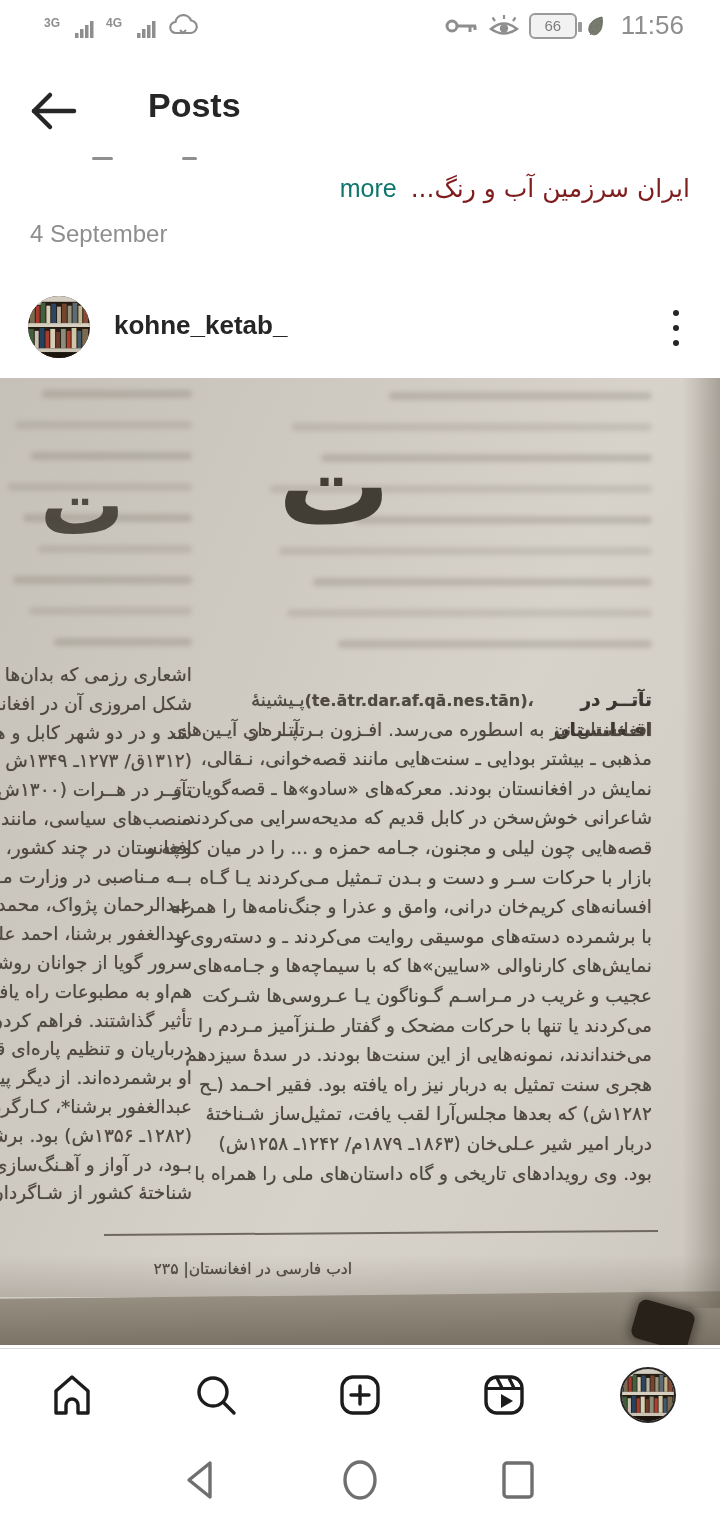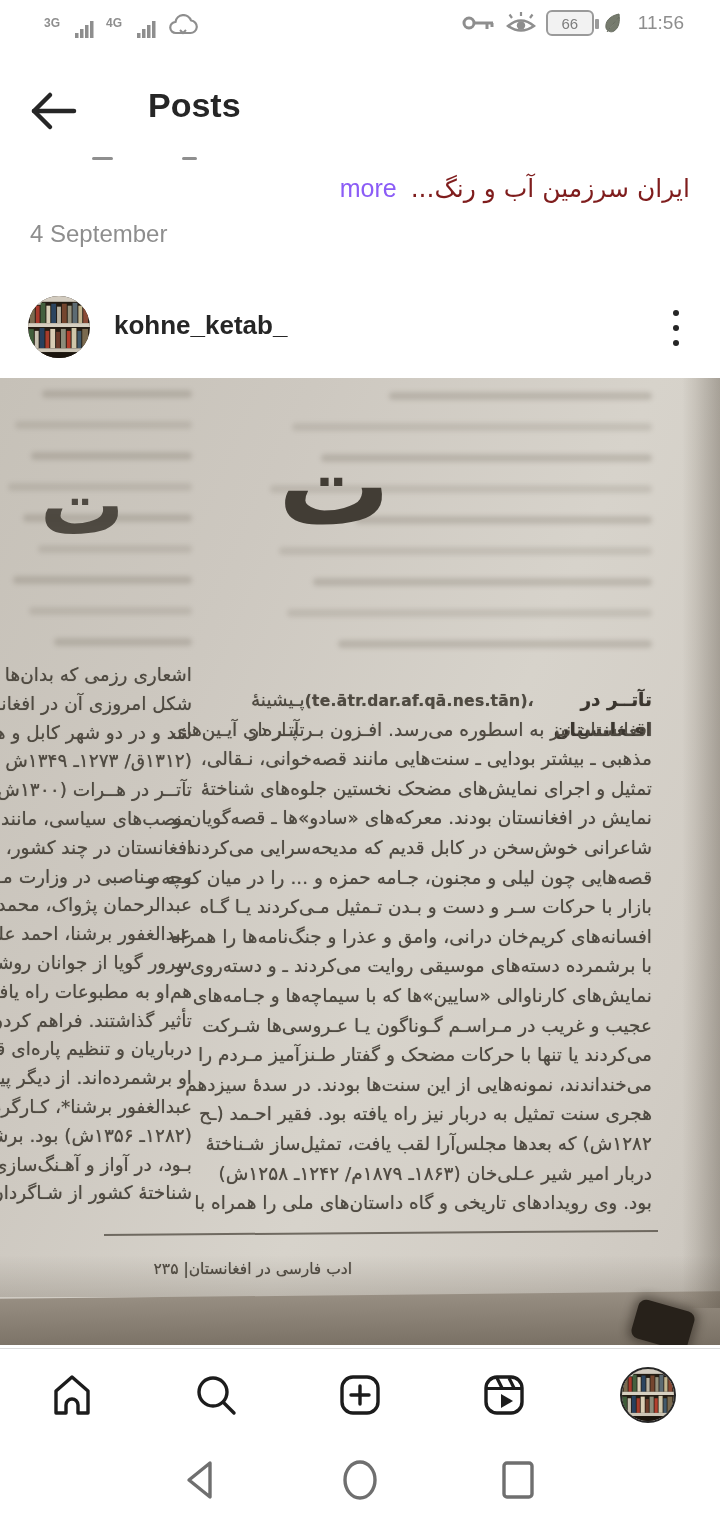--- a/index.html
+++ b/index.html
@@ -10,33 +10,33 @@
   .status-bar { position:absolute; top:0; left:0; width:720px; height:56px; color:#8e8e8e; }
   .sb-left { position:absolute; left:44px; top:14px; display:flex; align-items:flex-end; gap:9px; }
   .net { display:flex; align-items:flex-end; gap:15px; }
   .net-label { font-size:12px; font-weight:700; color:#8e8e8e; line-height:10px; transform:translateY(-10px); }
   .sb-right { position:absolute; right:36px; top:10px; display:flex; align-items:center; gap:9px; }
   .battery { width:48px; height:26px; border:2px solid #9a9a9a; border-radius:6px;
              display:flex; align-items:center; justify-content:center;
              font-size:15px; color:#7d7d7d; position:relative; background:#f2f2f2; }
   .battery:after { content:""; position:absolute; right:-7px; top:7px; width:4px; height:10px;
                    background:#9a9a9a; border-radius:1px; }
-  .sb-time { font-size:19px; color:#8e8e8e; margin-left:6px; }
+  .sb-time { font-size:26px; color:#8e8e8e; margin-left:6px; }
 
   
   .app-title { position:absolute; left:148px; top:86px; font-size:34px; font-weight:600; color:#262626; }
   .back-btn { position:absolute; left:28px; top:90px; width:52px; height:42px; cursor:pointer; }
 
   
   .dash { position:absolute; height:3px; background:#8f8f8f; border-radius:2px; }
   .caption-row { position:absolute; top:170px; left:180px; right:30px; direction:rtl;
                  text-align:right; font-size:25px; line-height:36px;
                  font-family:"DejaVu Sans", sans-serif; }
   .caption-text { color:#7f1d1d; }
-  .more-label { color:#8b5cf6; font-family:"Liberation Sans", sans-serif; margin-right:6px; }
+  .more-label { color:#0f766e; font-family:"Liberation Sans", sans-serif; margin-right:6px; }
   .post-date { position:absolute; left:30px; top:220px; font-size:24px; color:#8e8e8e; }
 
   
   .avatar-ring { position:absolute; left:28px; top:296px; width:62px; height:62px; border-radius:50%;
                  overflow:hidden; }
   .avatar-ring svg { width:100%; height:100%; display:block; }
   .username { position:absolute; left:114px; top:310px; font-size:26px; font-weight:700; color:#262626; }
   .kebab { position:absolute; right:32px; top:308px; width:24px; height:40px; display:flex;
            flex-direction:column; align-items:center; justify-content:center; gap:9px; cursor:pointer; }
   .kebab i { width:6px; height:6px; border-radius:50%; background:#262626; }
@@ -263,21 +263,20 @@
 
   <div class="col-right">
     <div class="entry-line">
       <span class="entry-head">تآتــر در افـغانستان</span>
       <span class="entry-translit">(te.ātr.dar.af.qā.nes.tān)،</span>
       <span class="entry-rest">پـیشینهٔ تآتـر در</span>
     </div>
     <div id="col-right-lines">
         <div class="bl">افغانستان نیز به اسطوره می‌رسد. افـزون بـر پـاره‌ای آیـین‌های</div>
         <div class="bl">مذهبی ـ بیشتر بودایی ـ سنت‌هایی مانند قصه‌خوانی، نـقالی،</div>
-        <div class="bl">تمثیل و اجرای نمایش‌های مضحک نخستین جلوه‌های شناختهٔ</div>
         <div class="bl">نمایش در افغانستان بودند. معرکه‌های «سادو»ها ـ قصه‌گویان و</div>
         <div class="bl">شاعرانی خوش‌سخن در کابل قدیم که مدیحه‌سرایی می‌کردند،</div>
         <div class="bl">قصه‌هایی چون لیلی و مجنون، جـامه حمزه و ... را در میان کوچه و</div>
         <div class="bl">بازار با حرکات سـر و دست و بـدن تـمثیل مـی‌کردند یـا گـاه</div>
         <div class="bl">افسانه‌های کریم‌خان درانی، وامق و عذرا و جنگ‌نامه‌ها را همراه</div>
         <div class="bl">با برشمرده دسته‌های موسیقی روایت می‌کردند ـ و دسته‌روی و</div>
         <div class="bl">نمایش‌های کارناوالی «سایین»ها که با سیماچه‌ها و جـامه‌های</div>
         <div class="bl">عجیب و غریب در مـراسـم گـوناگون یـا عـروسی‌ها شـرکت</div>
         <div class="bl">می‌کردند یا تنها با حرکات مضحک و گفتار طـنزآمیز مـردم را</div>
         <div class="bl">می‌خنداندند، نمونه‌هایی از این سنت‌ها بودند. در سدهٔ سیزدهم</div>

